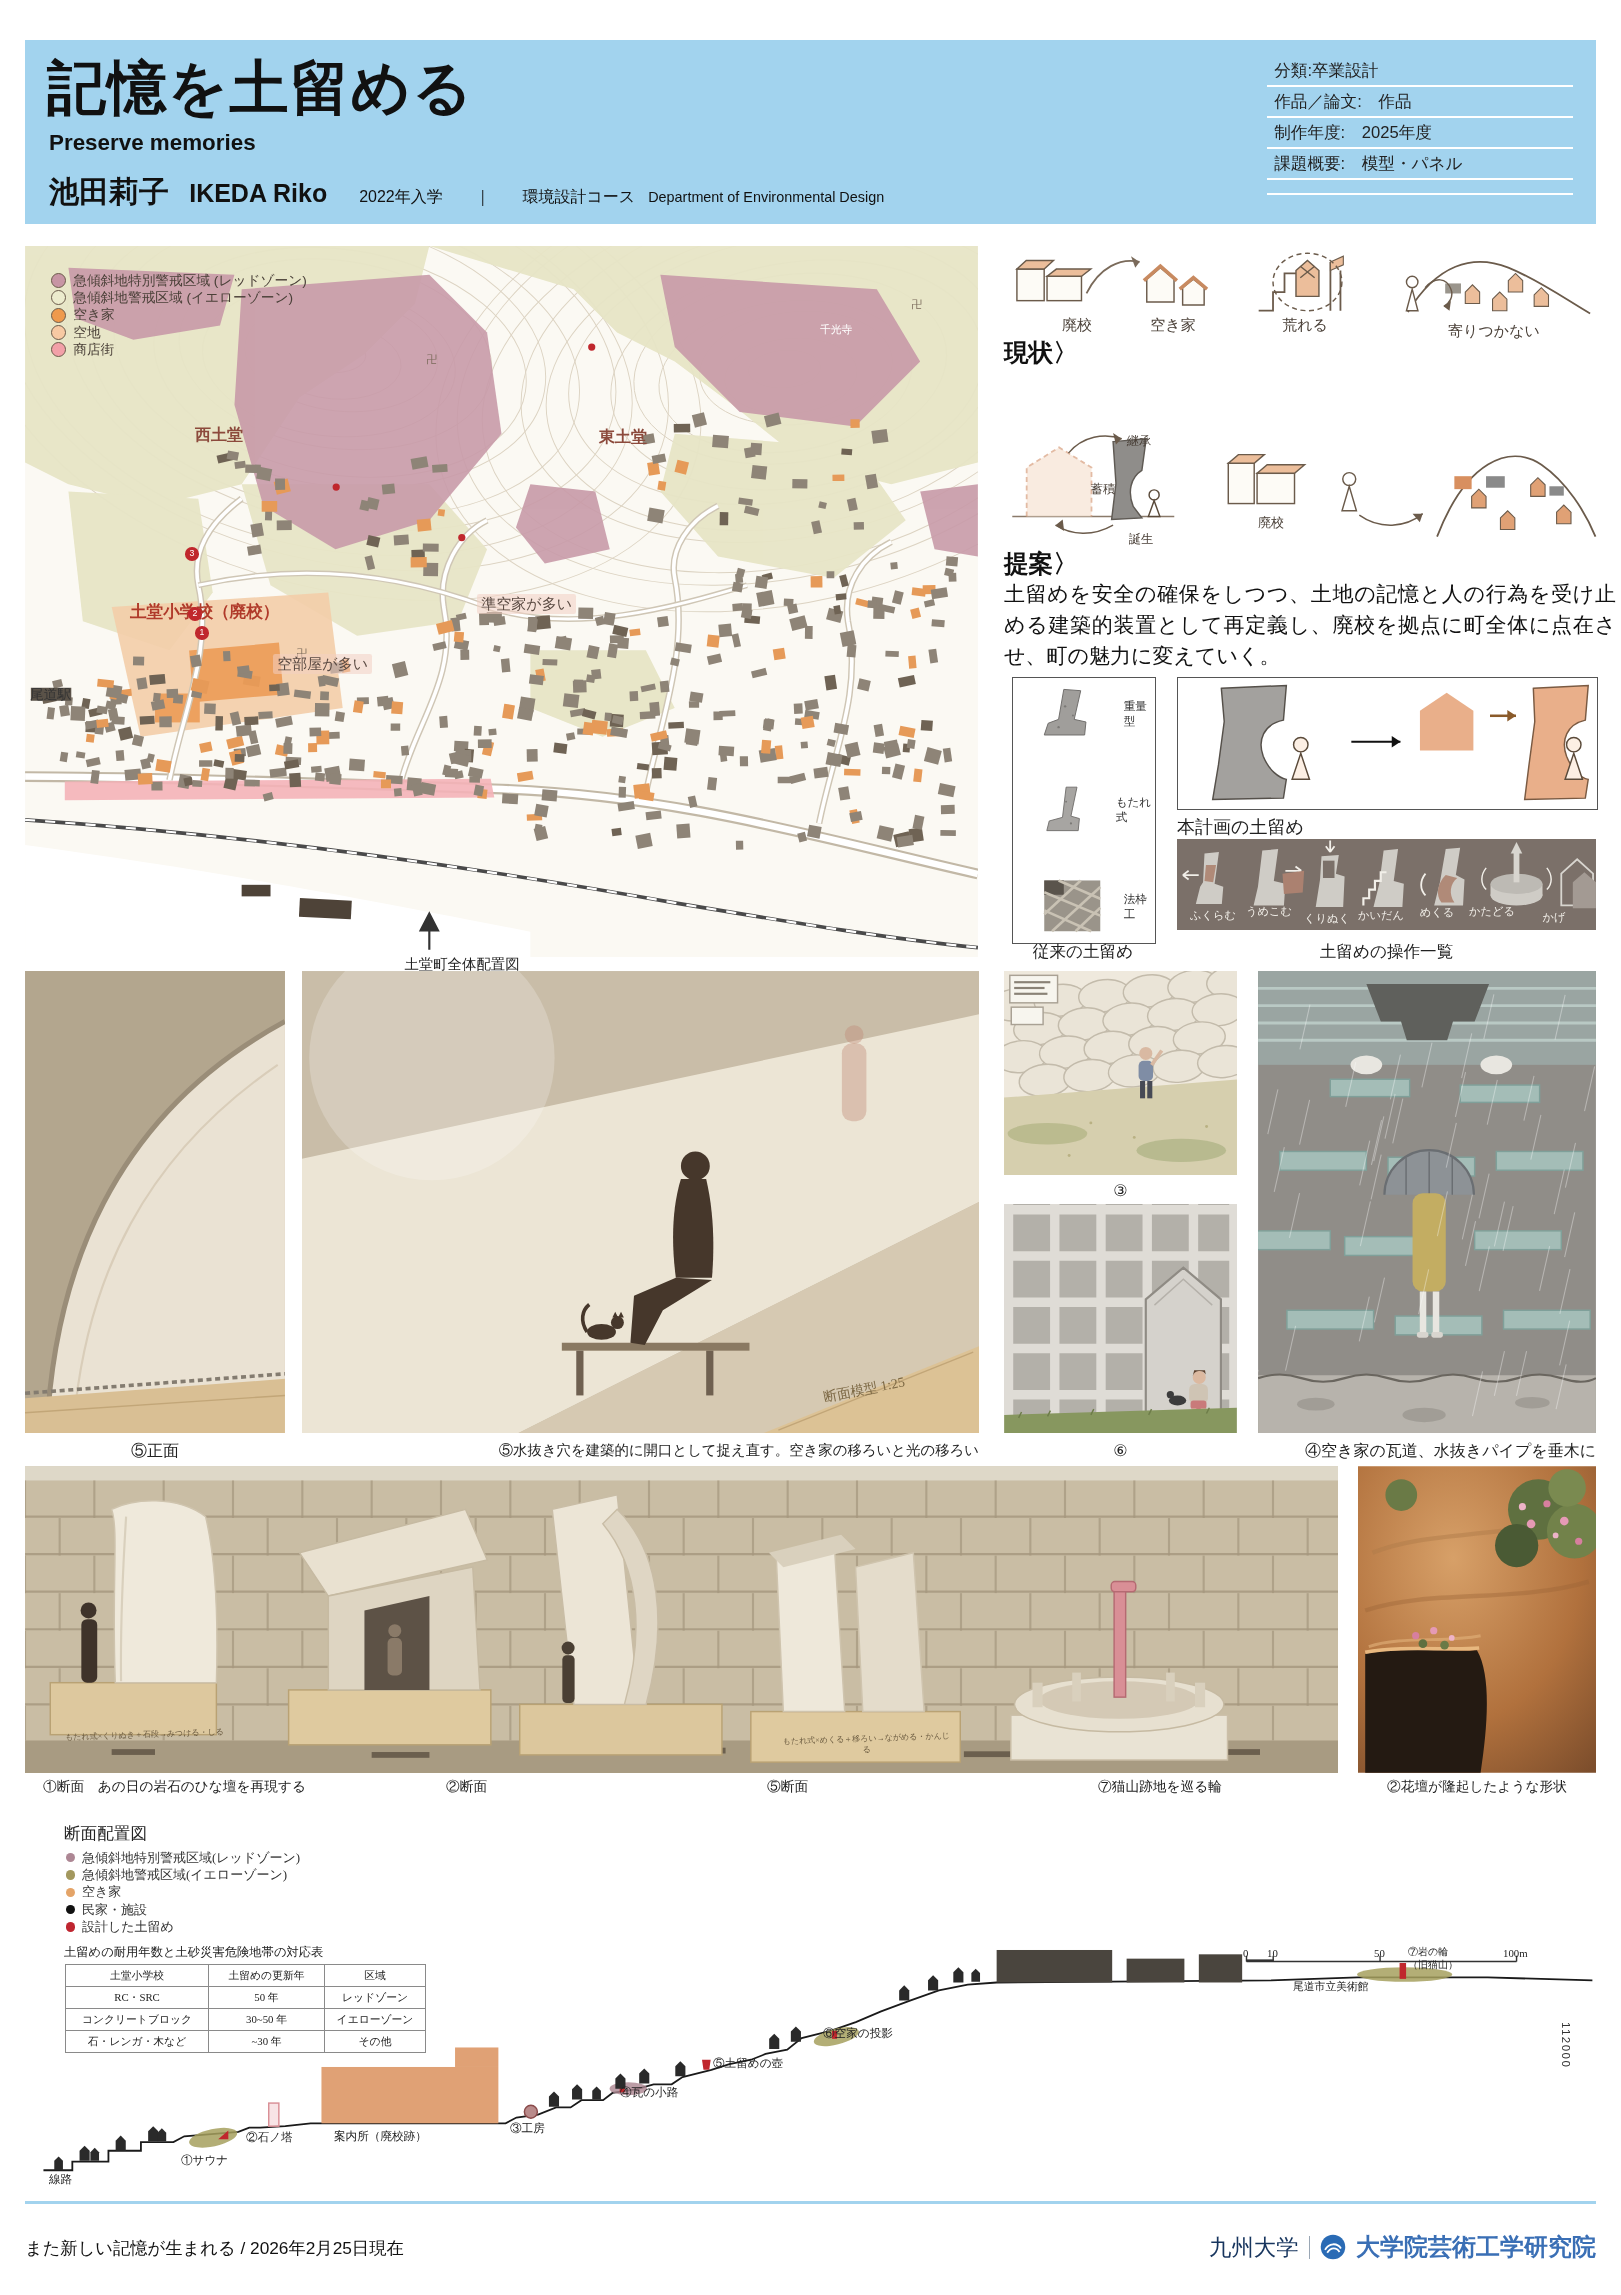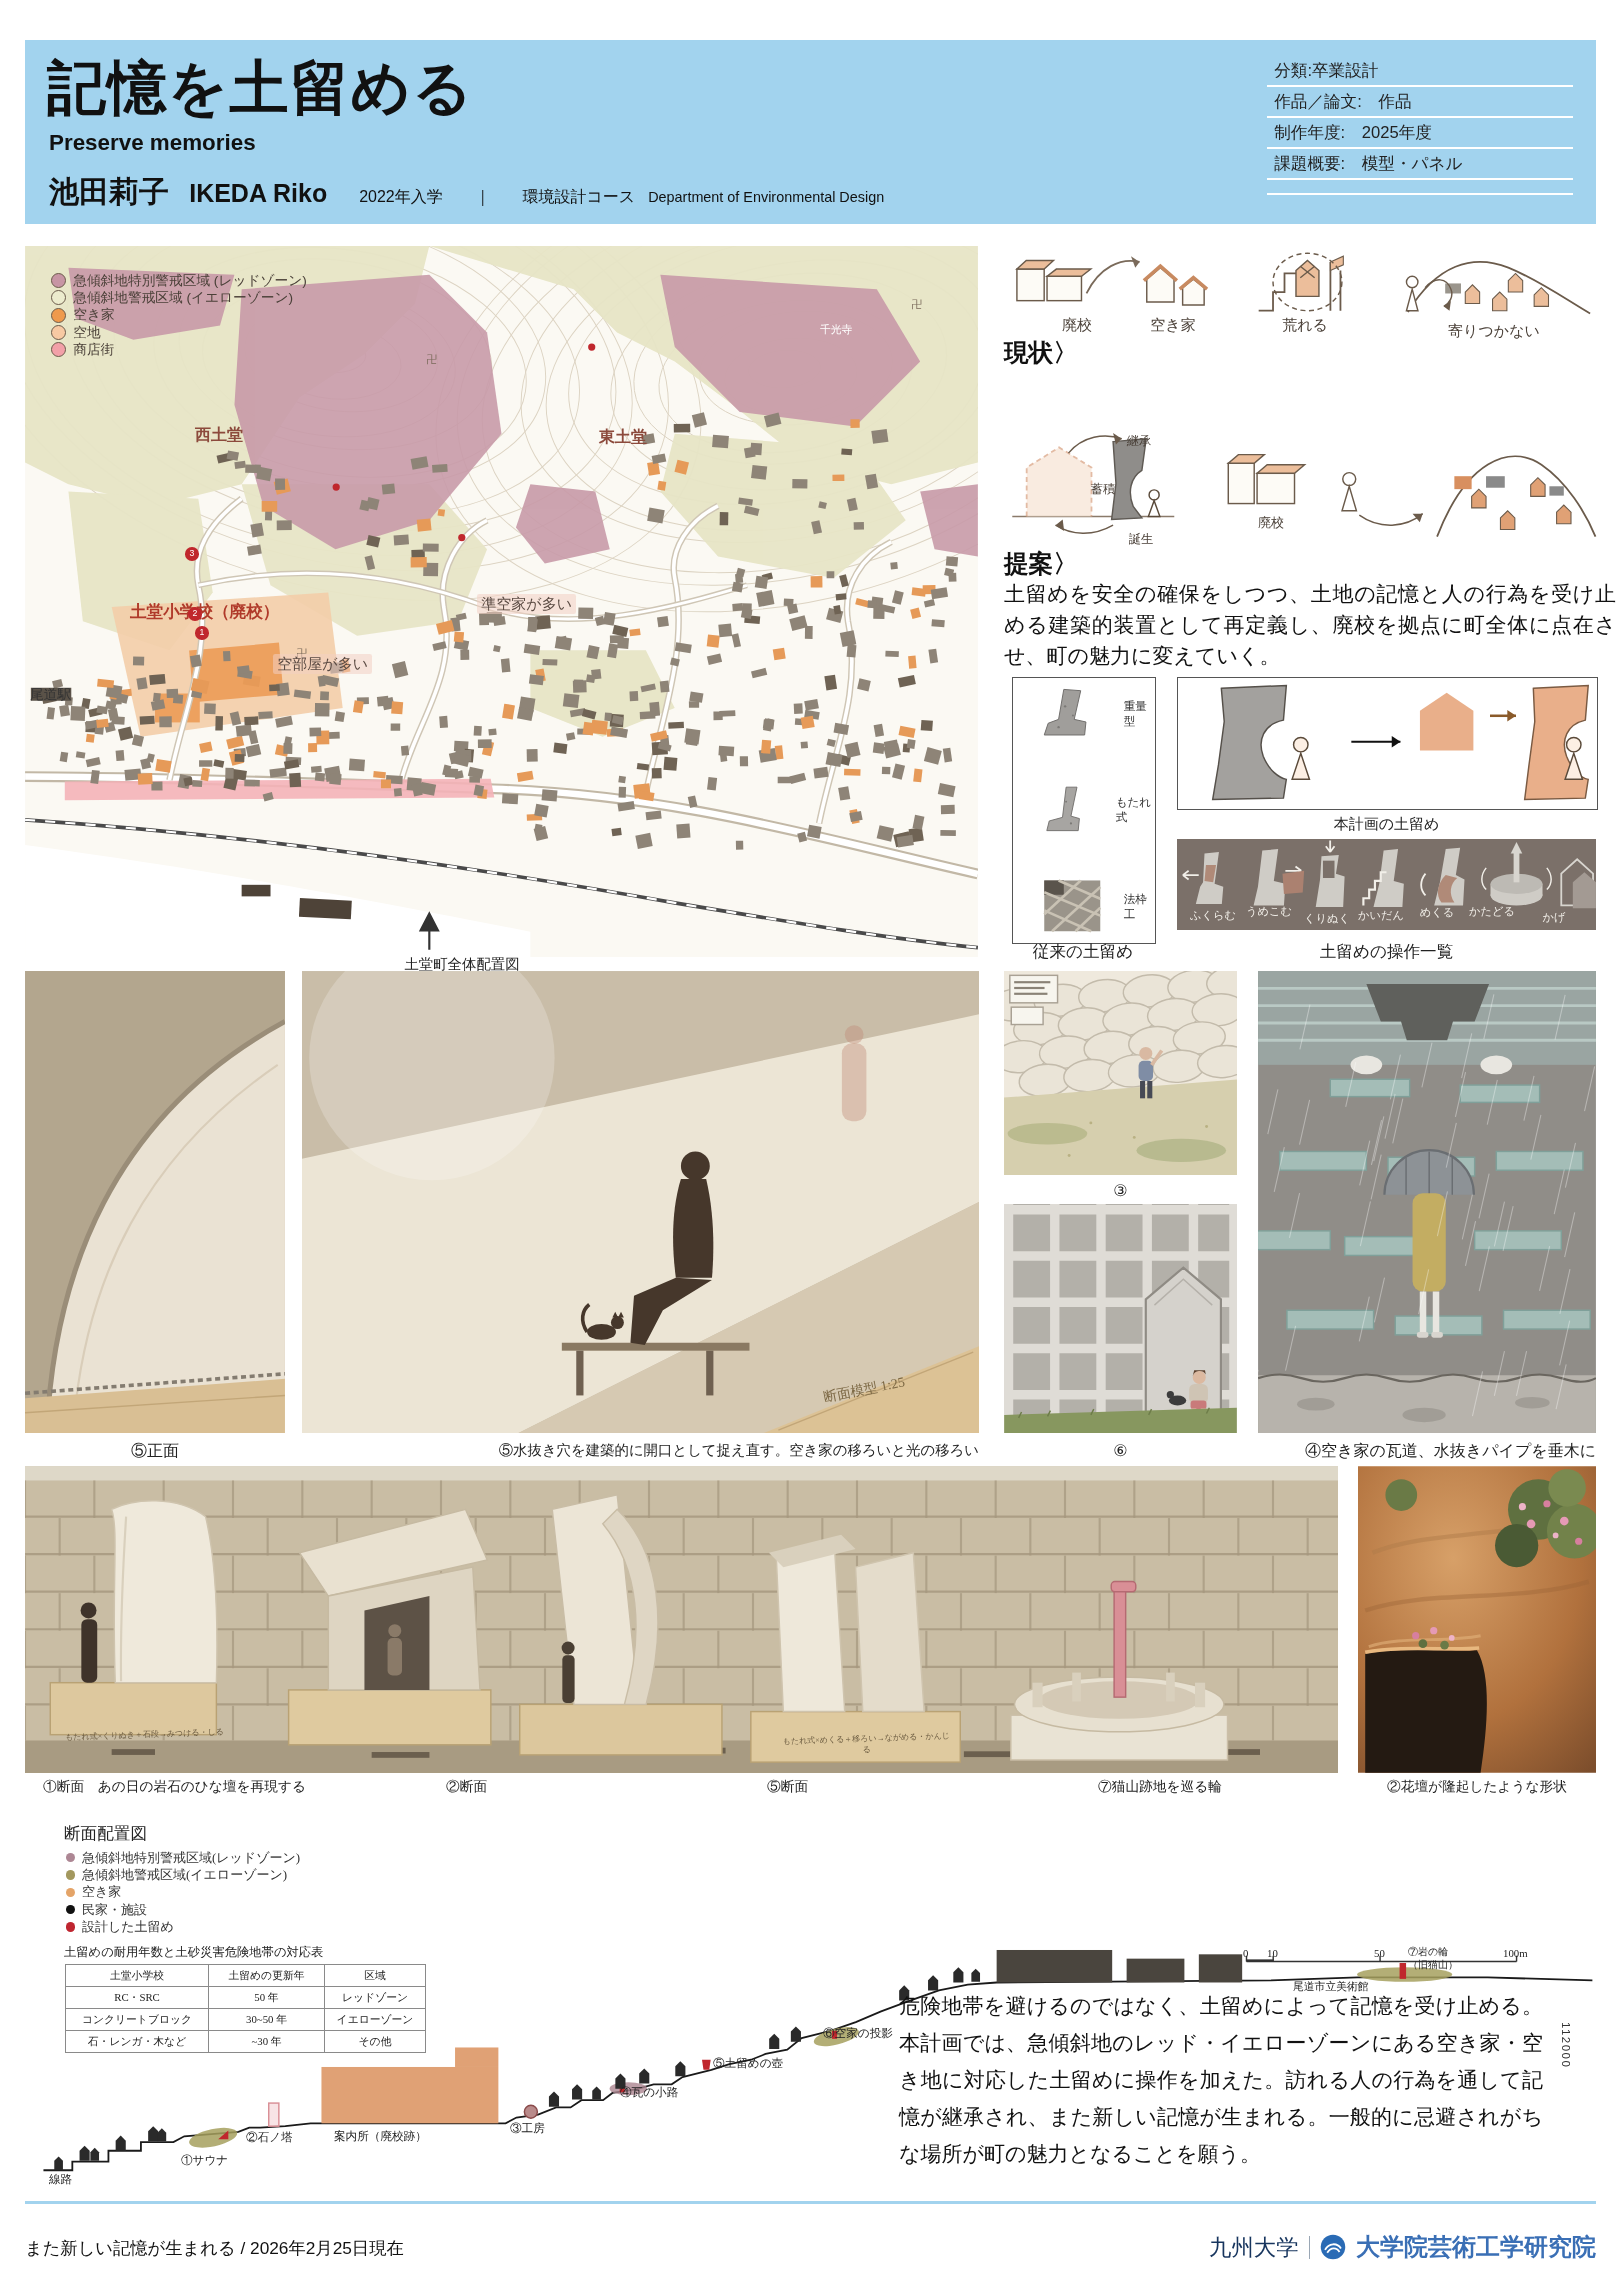--- a/index.html
+++ b/index.html
@@ -725,21 +725,21 @@
       <path d="M240,88 L308,88" stroke="#111" stroke-width="3"></path>
       <path d="M308,88 L296,80 L296,96 Z" fill="#111"></path>
       <path d="M335,100 L335,45 L372,20 L409,45 L409,100 Z" fill="#e9af8a"></path>
       <path d="M432,52 L468,52" stroke="#8a5a2a" stroke-width="3.5"></path>
       <path d="M468,52 L456,44 L456,60 Z" fill="#8a5a2a"></path>
       <path d="M492,14 L568,10 L564,58 C538,64 530,86 538,108 C546,128 558,138 568,140 L564,166 L480,168 L486,120 L494,60 Z" fill="#e9af8a" stroke="#7a5a42" stroke-width="2"></path>
       <circle cx="548" cy="92" r="10" fill="#fcefe4" stroke="#5a4a3a" stroke-width="2"></circle>
       <path d="M536,140 L548,104 L560,140 Z" fill="#fcefe4" stroke="#5a4a3a" stroke-width="2"></path>
     </svg>
   </div>
-  <div class="abs cap" style="left:1177px;top:815px;width:419px;text-align:center;font-size:15px;">本計画の土留め</div>
+  <div class="abs cap" style="left:1177px;top:815px;width:419px;text-align:left;font-size:18px;">本計画の土留め</div>
 
   <div class="abs" style="left:1177px;top:839px;width:419px;height:91px;background:#7b7069;">
     <svg width="419" height="91" viewBox="0 0 580 126">
 
       <polygon points="38,20 58,18 52,62 64,66 62,90 26,90 32,66 36,60" fill="#cfccc6"></polygon>
       <path d="M8,50 L30,50 M8,50 L16,44 M8,50 L16,56" stroke="#f2efe9" stroke-width="2.5" fill="none"></path>
       <polygon points="40,36 54,36 50,60 38,58" fill="#b08a78"></polygon>
 
       <polygon points="118,16 140,14 134,58 150,62 148,92 106,92 112,66" fill="#cfccc6"></polygon>
       <path d="M150,44 L172,44 M172,44 L164,38 M172,44 L164,50" stroke="#f2efe9" stroke-width="2.5" fill="none"></path>
@@ -1324,21 +1324,20 @@
   <div class="seclab" style="left:713px;top:2056px;">⑤土留めの壺</div>
   <div class="seclab" style="left:823px;top:2026px;">⑥空家の投影</div>
   <div class="seclab" style="left:1293px;top:1980px;font-size:10.8px;">尾道市立美術館</div>
   <div class="seclab" style="left:1408px;top:1945px;font-size:10px;">⑦岩の輪</div>
   <div class="seclab" style="left:1408px;top:1958px;font-size:10px;">（旧猫山）</div>
   <div class="seclab" style="left:1243px;top:1947px;font-size:10.8px;">0</div>
   <div class="seclab" style="left:1267px;top:1947px;font-size:10.8px;">10</div>
   <div class="seclab" style="left:1374px;top:1947px;font-size:10.8px;">50</div>
   <div class="seclab" style="left:1503px;top:1947px;font-size:10.8px;">100m</div>
 
-  <div class="abs conc" style="left:899px;top:1987px;width:644px;">危険地帯を避けるのではなく、土留めによって記憶を受け止める。本計画では、急傾斜地のレッド・イエローゾーンにある空き家・空き地に対応した土留めに操作を加えた。訪れる人の行為を通して記憶が継承され、また新しい記憶が生まれる。一般的に忌避されがちな場所が町の魅力となることを願う。</div>
   <div class="abs vert" style="left:1560px;top:2022px;">112000</div>
 
   <div class="abs" style="left:25px;top:2201px;width:1571px;height:2.9px;background:#a2d3ee;"></div>
   <div class="abs f-note" style="left:25px;top:2236px;">また新しい記憶が生まれる / 2026年2月25日現在</div>
   <div class="abs f-right" style="right:26px;top:2231px;">
     <span class="f-univ">九州大学</span>
     <span class="f-sep"></span>
     <svg width="26" height="26" viewBox="0 0 36 36">
       <circle cx="18" cy="18" r="17" fill="#2a6bb5"></circle>
       <path d="M7,22 C12,12 24,12 29,20 M10,26 C15,18 23,18 27,25" stroke="#fff" stroke-width="2.5" fill="none"></path>

